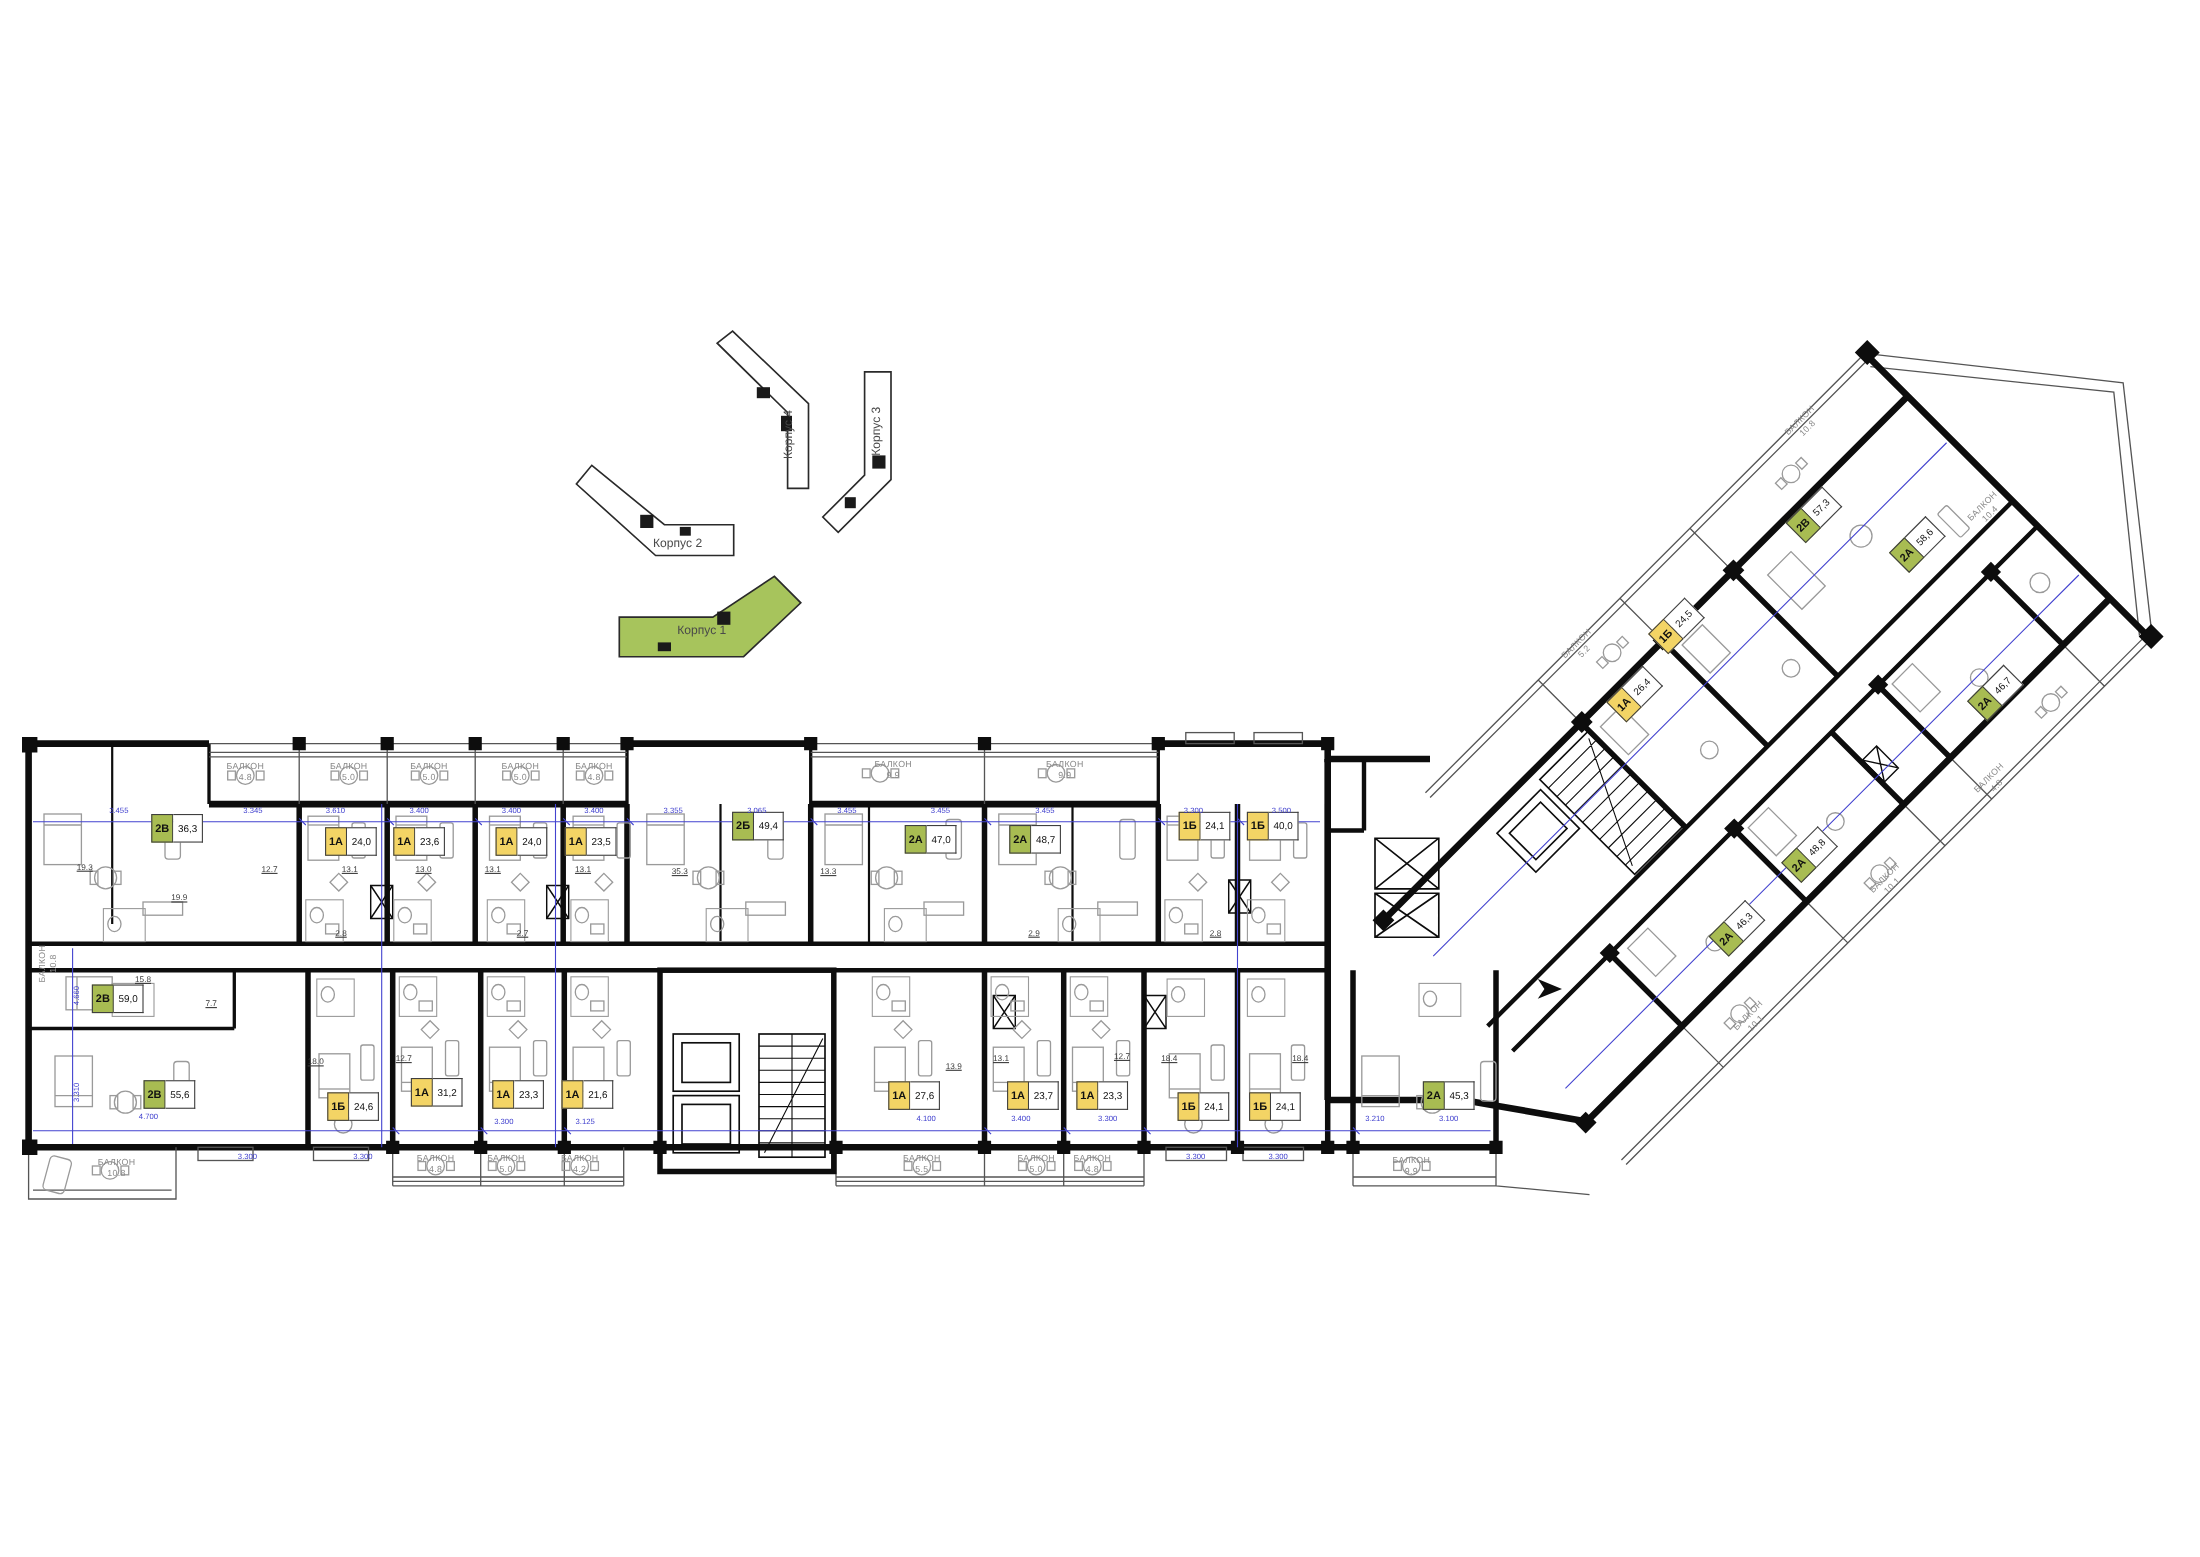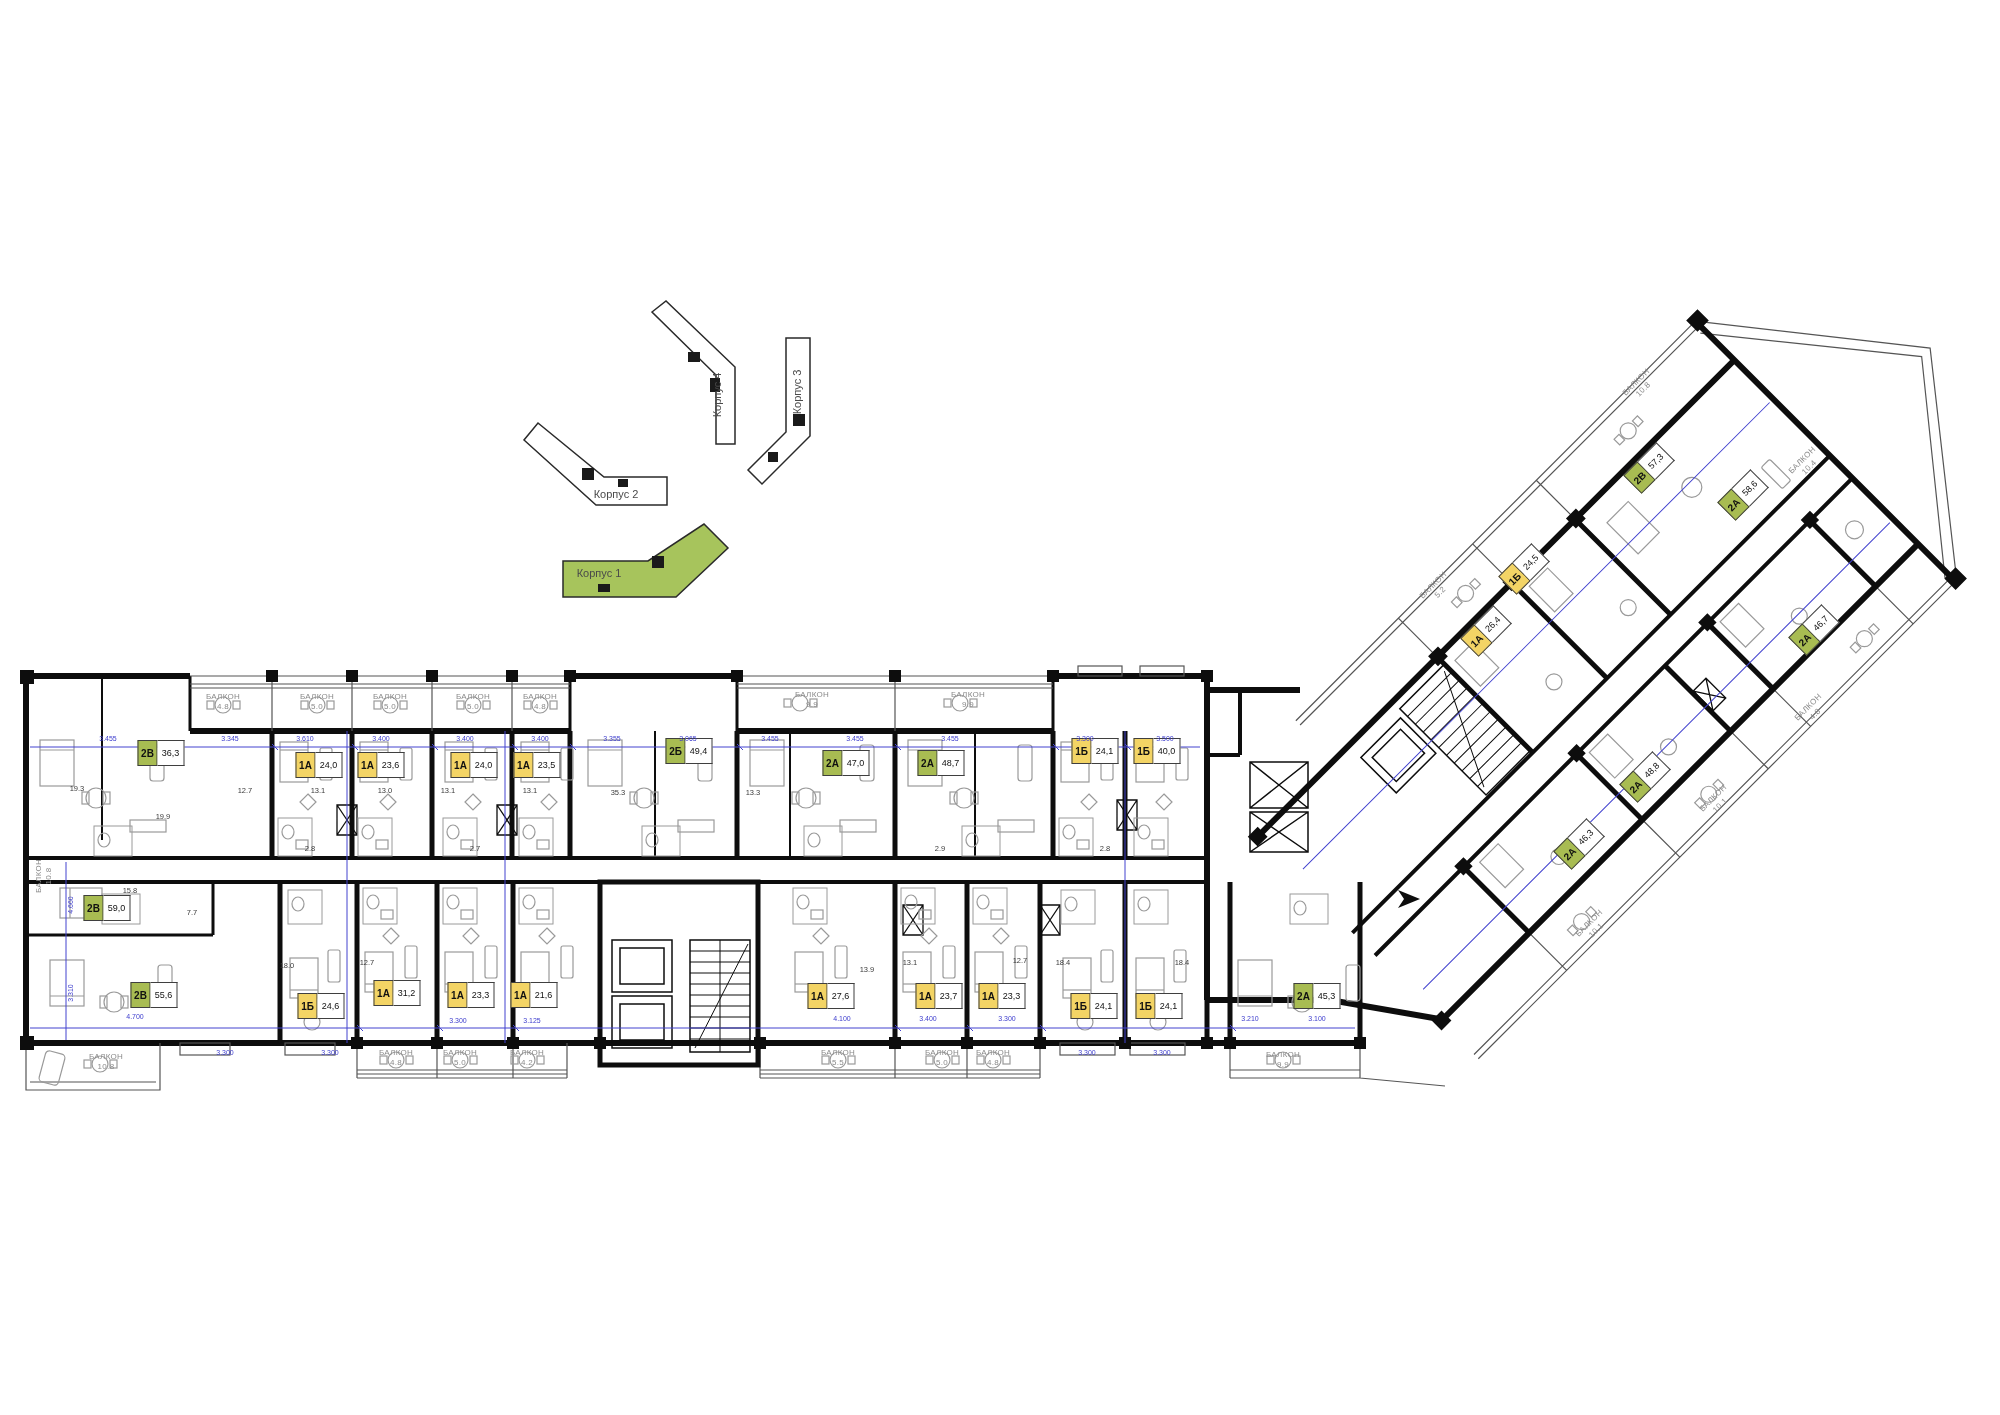--- a/index.html
+++ b/index.html
@@ -11,21 +11,21 @@
   .badge{position:absolute;display:flex;height:26px;transform:translate(-50%,-50%);}
   .badge .t{width:18px;display:flex;align-items:center;justify-content:center;
             border:1px solid #3f3f3f;font-size:10px;font-weight:bold;color:#111;}
   .badge .a{width:26px;display:flex;align-items:center;justify-content:center;
             border:1px solid #3f3f3f;border-left:none;background:#fff;font-size:9px;color:#111;}
   .badge.one .t{background:#f3d465;}
   .badge.two .t{background:#a8bc52;}
   .balc{position:absolute;width:70px;text-align:center;font-size:8px;line-height:1.25;
         color:#8a8a8a;letter-spacing:.3px;}
   .dim{position:absolute;font-size:7px;color:#3c3ccd;white-space:nowrap;}
-  .room{position:absolute;font-size:7.5px;color:#3a3a3a;white-space:nowrap;}
+  .room{position:absolute;font-size:7.5px;color:#3a3a3a;text-decoration:underline;white-space:nowrap;}
   .korpus{position:absolute;font-size:11px;color:#4a4a4a;white-space:nowrap;}
 </style>
 </head>
 <body>
 
 <div id="stage">
 
 <svg width="2000" height="1415" viewBox="0 0 2000 1415">
   <defs>
     <g id="balcf" stroke="#9a9a9a" fill="none" stroke-width="1.2">
@@ -293,21 +293,21 @@
 
   <div class="korpus" style="left: 717px; top: 395px; transform: translate(-50%, -50%) rotate(-90deg);">
         <span>Корпус 4</span>
       </div>
         <div class="korpus" style="left: 797px; top: 392px; transform: translate(-50%, -50%) rotate(-90deg);">
         <span>Корпус 3</span>
       </div>
         <div class="korpus" style="left: 616px; top: 494px; transform: translate(-50%, -50%) rotate(0deg);">
         <span>Корпус 2</span>
       </div>
-        <div class="korpus" style="left: 599px; top: 573px; transform: translate(-50%, -50%) rotate(0deg);">
+        <div class="korpus" style="left: 638px; top: 573px; transform: translate(-50%, -50%) rotate(0deg);">
         <span>Корпус 1</span>
       </div>
       </div>
 
   <div>
 
   <div class="badge two" style="left: 161px; top: 753px; transform: translate(-50%, -50%) rotate(0deg);">
         <span class="t">2В</span>
         <span class="a">36,3</span>
       </div>

